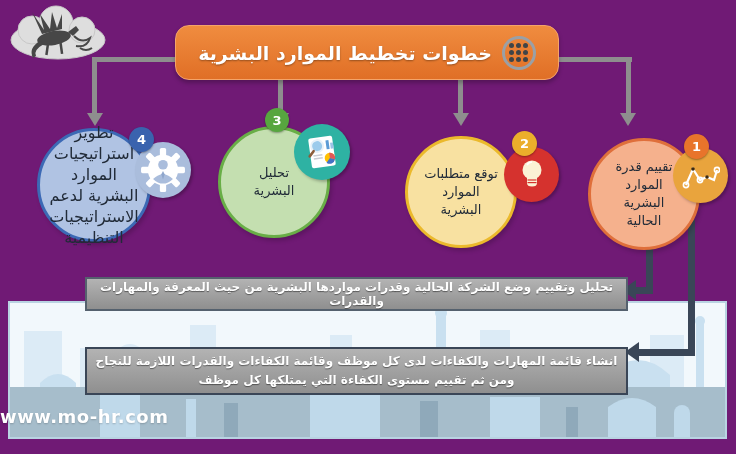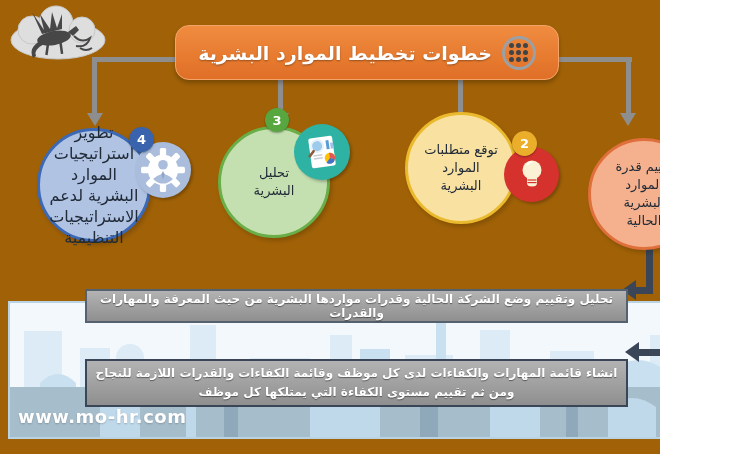--- a/index.html
+++ b/index.html
@@ -1,16 +1,16 @@
 <!DOCTYPE html>
 <html lang="ar"><head>
 <meta charset="utf-8">
 <style>
   html,body{margin:0;padding:0;background:#ffffff;}
-  .stage{position:relative;width:660px;height:454px;background:#a16207;overflow:hidden;
+  .stage{position:relative;width:736px;height:454px;background:#701a75;overflow:hidden;
          font-family:"DejaVu Sans",sans-serif;}
   
   .banner{position:absolute;left:175px;top:25px;width:382px;height:53px;border-radius:14px;
           background:linear-gradient(#F08C3F,#E06F26);border:1px solid #F4A469;
           box-shadow:0 3px 4px rgba(0,0,0,.25);display:flex;align-items:center;justify-content:center;
           gap:10px;z-index:5;}
   .banner-title{color:#ffffff;font-size:19px;font-weight:bold;white-space:nowrap;
                 text-shadow:0 1px 2px rgba(0,0,0,.35);}
   .dots-icon{width:34px;height:34px;border-radius:50%;border:3px solid #9aa0a6;box-sizing:border-box;
              display:grid;grid-template-columns:repeat(3,5px);grid-template-rows:repeat(3,5px);
@@ -30,27 +30,27 @@
                box-shadow:2px 3px 4px rgba(0,0,0,.18);}
   .step-label{white-space:pre-line;text-align:center;color:#212b38;font-size:13px;line-height:1.4;direction:rtl;}
   .badge{position:absolute;border-radius:50%;display:flex;align-items:center;justify-content:center;
          color:#fff;font-weight:bold;font-size:13px;z-index:6;box-shadow:0 1px 2px rgba(0,0,0,.35);}
   .icon-circle{position:absolute;border-radius:50%;display:flex;align-items:center;justify-content:center;
                z-index:5;box-shadow:2px 2px 3px rgba(0,0,0,.25);}
   
   .note{position:absolute;left:85px;width:543px;background:linear-gradient(#b3b3b3,#8f8f8f);
         color:#ffffff;font-weight:bold;display:flex;align-items:center;justify-content:center;
         text-align:center;direction:rtl;z-index:3;white-space:pre-line;
-        text-shadow:0 1px 1px rgba(0,0,0,.45);box-sizing:border-box;margin-top:12px;}
+        text-shadow:0 1px 1px rgba(0,0,0,.45);box-sizing:border-box;}
   .note1{top:277px;height:34px;border:2px solid #55616e;font-size:12px;}
   .note2{top:347px;height:48px;border:2px solid #3A4657;font-size:12px;line-height:1.55;}
   
   .bg-box{position:absolute;left:8px;top:301px;width:719px;height:138px;border:2px solid #B9D3E2;
           box-sizing:border-box;background:#F2F8FC;z-index:1;}
-  .footer-url{position:absolute;left:18px;top:406px;color:#ffffff;font-weight:bold;font-size:18px;
+  .footer-url{position:absolute;left:0;top:406px;color:#ffffff;font-weight:bold;font-size:18px;
               z-index:3;text-shadow:0 1px 2px rgba(0,0,0,.2);letter-spacing:.5px;}
   .logo{position:absolute;left:6px;top:4px;z-index:5;}
 </style>
 </head>
 <body>
 
 <div class="stage">
 
   <div class="logo">
     <svg width="104" height="62" viewBox="0 0 104 62">
@@ -120,21 +120,21 @@
       <polyline points="4,24 11,8 18,19 25,16 32,19 35,9" stroke="#ffffff" stroke-width="2.2" fill="none"></polyline>
       <circle cx="4" cy="24" r="2.6" fill="none" stroke="#ffffff" stroke-width="1.6"></circle>
       <circle cx="18" cy="19" r="2.6" fill="none" stroke="#ffffff" stroke-width="1.6"></circle>
       <circle cx="35" cy="9" r="2.6" fill="none" stroke="#ffffff" stroke-width="1.6"></circle>
       <circle cx="11" cy="8" r="1.8" fill="#3d2a10"></circle>
       <circle cx="25" cy="16" r="1.8" fill="#3d2a10"></circle>
     </svg>
   </div>
   <div class="badge" style="left: 684px; top: 134px; width: 25px; height: 25px; background-color: rgb(232, 116, 43);">1</div>
 
-  <div class="step-circle" style="left: 405px; top: 112px; width: 112px; height: 112px; border: 3px solid rgb(235, 185, 44); background-color: rgb(248, 225, 161);">
+  <div class="step-circle" style="left: 405px; top: 136px; width: 112px; height: 112px; border: 3px solid rgb(235, 185, 44); background-color: rgb(248, 225, 161);">
     <div class="step-label">توقع متطلبات
 الموارد
 البشرية</div>
   </div>
   <div class="icon-circle" style="left: 504px; top: 147px; width: 55px; height: 55px; background-color: rgb(213, 50, 46);">
     <svg width="30" height="34" viewBox="0 0 30 34">
       <circle cx="15" cy="12" r="9.5" fill="#FBF2D5"></circle>
       <path d="M10,19 h10 v6 q0,3.5 -5,3.5 q-5,0 -5,-3.5 z" fill="#FBF2D5"></path>
       <line x1="10.5" y1="22" x2="19.5" y2="22" stroke="#D5322E" stroke-width="1.2"></line>
       <line x1="10.5" y1="24.6" x2="19.5" y2="24.6" stroke="#D5322E" stroke-width="1.2"></line>

